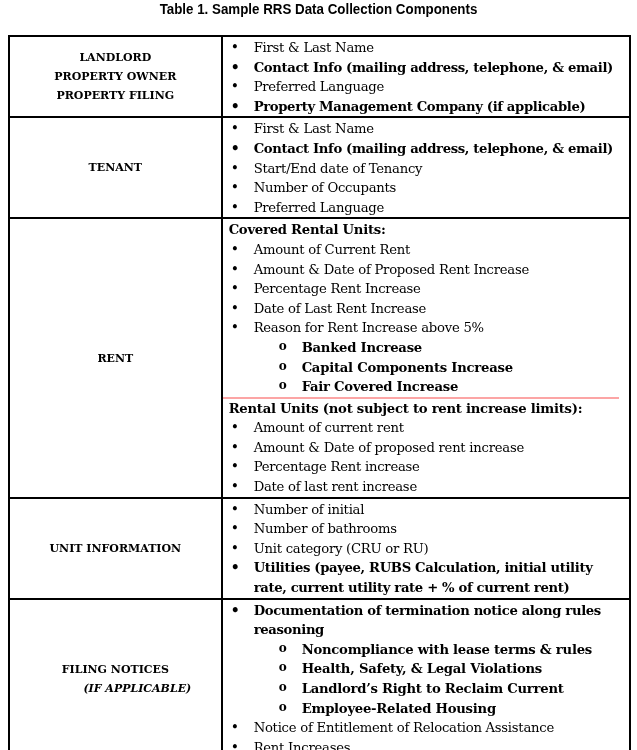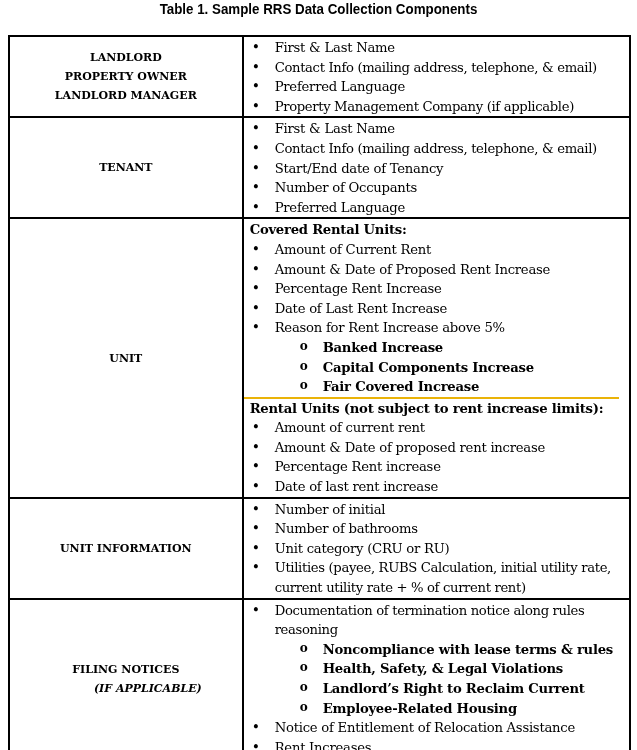--- a/index.html
+++ b/index.html
@@ -8,43 +8,43 @@
   .title { position: absolute; top: 1px; left: 0; width: 637px; text-align: center;
            font-family: "Liberation Sans", sans-serif; font-weight: bold; font-size: 14.5px;
            transform: scaleX(0.92); transform-origin: center; letter-spacing: 0; }
   table { position: absolute; top: 35px; left: 8px; width: 623px;
           border-collapse: collapse; border: 2px solid #000; }
   td { border: 2px solid #000; vertical-align: middle; padding: 0; }
   td.head { width: 241px; text-align: center; font-weight: bold; font-size: 11px;
             line-height: 19px; }
   td.head .it { font-style: italic; padding-left: 44px; }
   td.body { padding: 1px 16px 0 6px; font-size: 13.2px; line-height: 19.6px; vertical-align: top; }
-  .sub { border-top: 2px solid #eab308; margin: 0 -6px; padding: 0 6px; }
+  .sub { border-top: 2px solid #fca5a5; margin: 0 -6px; padding: 0 6px; }
   ul { list-style: none; margin: 0; padding: 0; }
   li { position: relative; padding-left: 25px; white-space: nowrap; letter-spacing: -0.25px; }
   li.wrap { white-space: normal; }
   li.b1::before { content: "\2022"; position: absolute; left: 2px; top: 0; font-size: 14px; }
   li.b2 { padding-left: 73px; font-weight: bold; }
   li.b2::before { content: "o"; position: absolute; left: 50px; top: -1px; font-size: 12px; }
   .lbl { letter-spacing: -0.25px; font-weight: bold; }
-  .tight { letter-spacing: -0.35px; }
+  .tight { letter-spacing: -0.35px; font-weight: bold; }
 </style>
 </head>
 <body>
 
 <div class="title">Table 1. Sample RRS Data Collection Components</div>
 
 <table>
 
   <tbody>
       <tr style="height:80px">
     <td class="head">
       <div>LANDLORD</div>
       <div>PROPERTY OWNER</div>
-      <div>LANDLORD MANAGER</div>
+      <div>PROPERTY FILING</div>
     </td>
     <td class="body">
       <ul>
         <li class="b1">First &amp; Last Name</li>
         <li class="b1 tight">Contact Info (mailing address, telephone, &amp; email)</li>
         <li class="b1">Preferred Language</li>
         <li class="b1 tight">Property Management Company (if applicable)</li>
       </ul>
     </td>
   </tr>
@@ -56,21 +56,21 @@
         <li class="b1">First &amp; Last Name</li>
         <li class="b1 tight">Contact Info (mailing address, telephone, &amp; email)</li>
         <li class="b1">Start/End date of Tenancy</li>
         <li class="b1">Number of Occupants</li>
         <li class="b1">Preferred Language</li>
       </ul>
     </td>
   </tr>
 
   <tr style="height:274px">
-    <td class="head">UNIT</td>
+    <td class="head">RENT</td>
     <td class="body" style="padding-bottom:0">
       <div>
         <div class="lbl">Covered Rental Units:</div>
         <ul>
           <li class="b1">Amount of Current Rent</li>
           <li class="b1">Amount &amp; Date of Proposed Rent Increase</li>
           <li class="b1">Percentage Rent Increase</li>
           <li class="b1">Date of Last Rent Increase</li>
           <li class="b1">Reason for Rent Increase above 5%</li>
           <li class="b2">Banked Increase</li>

